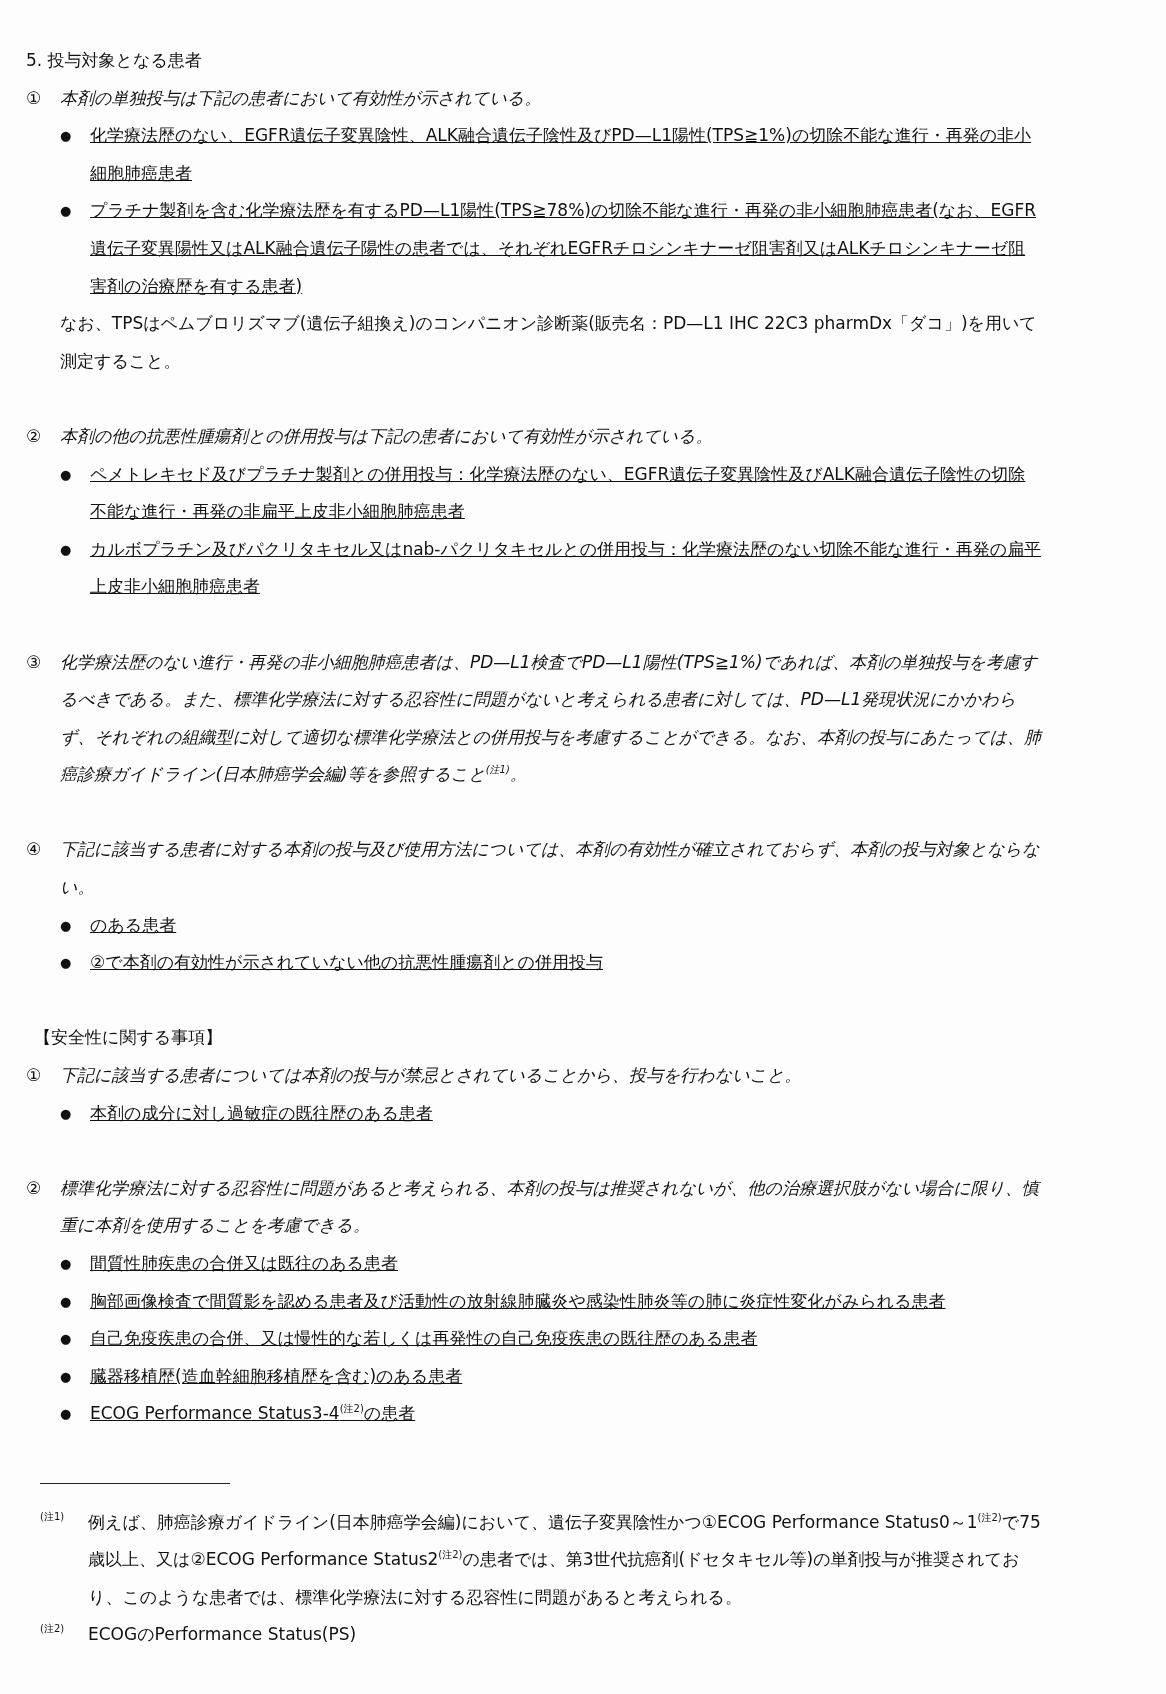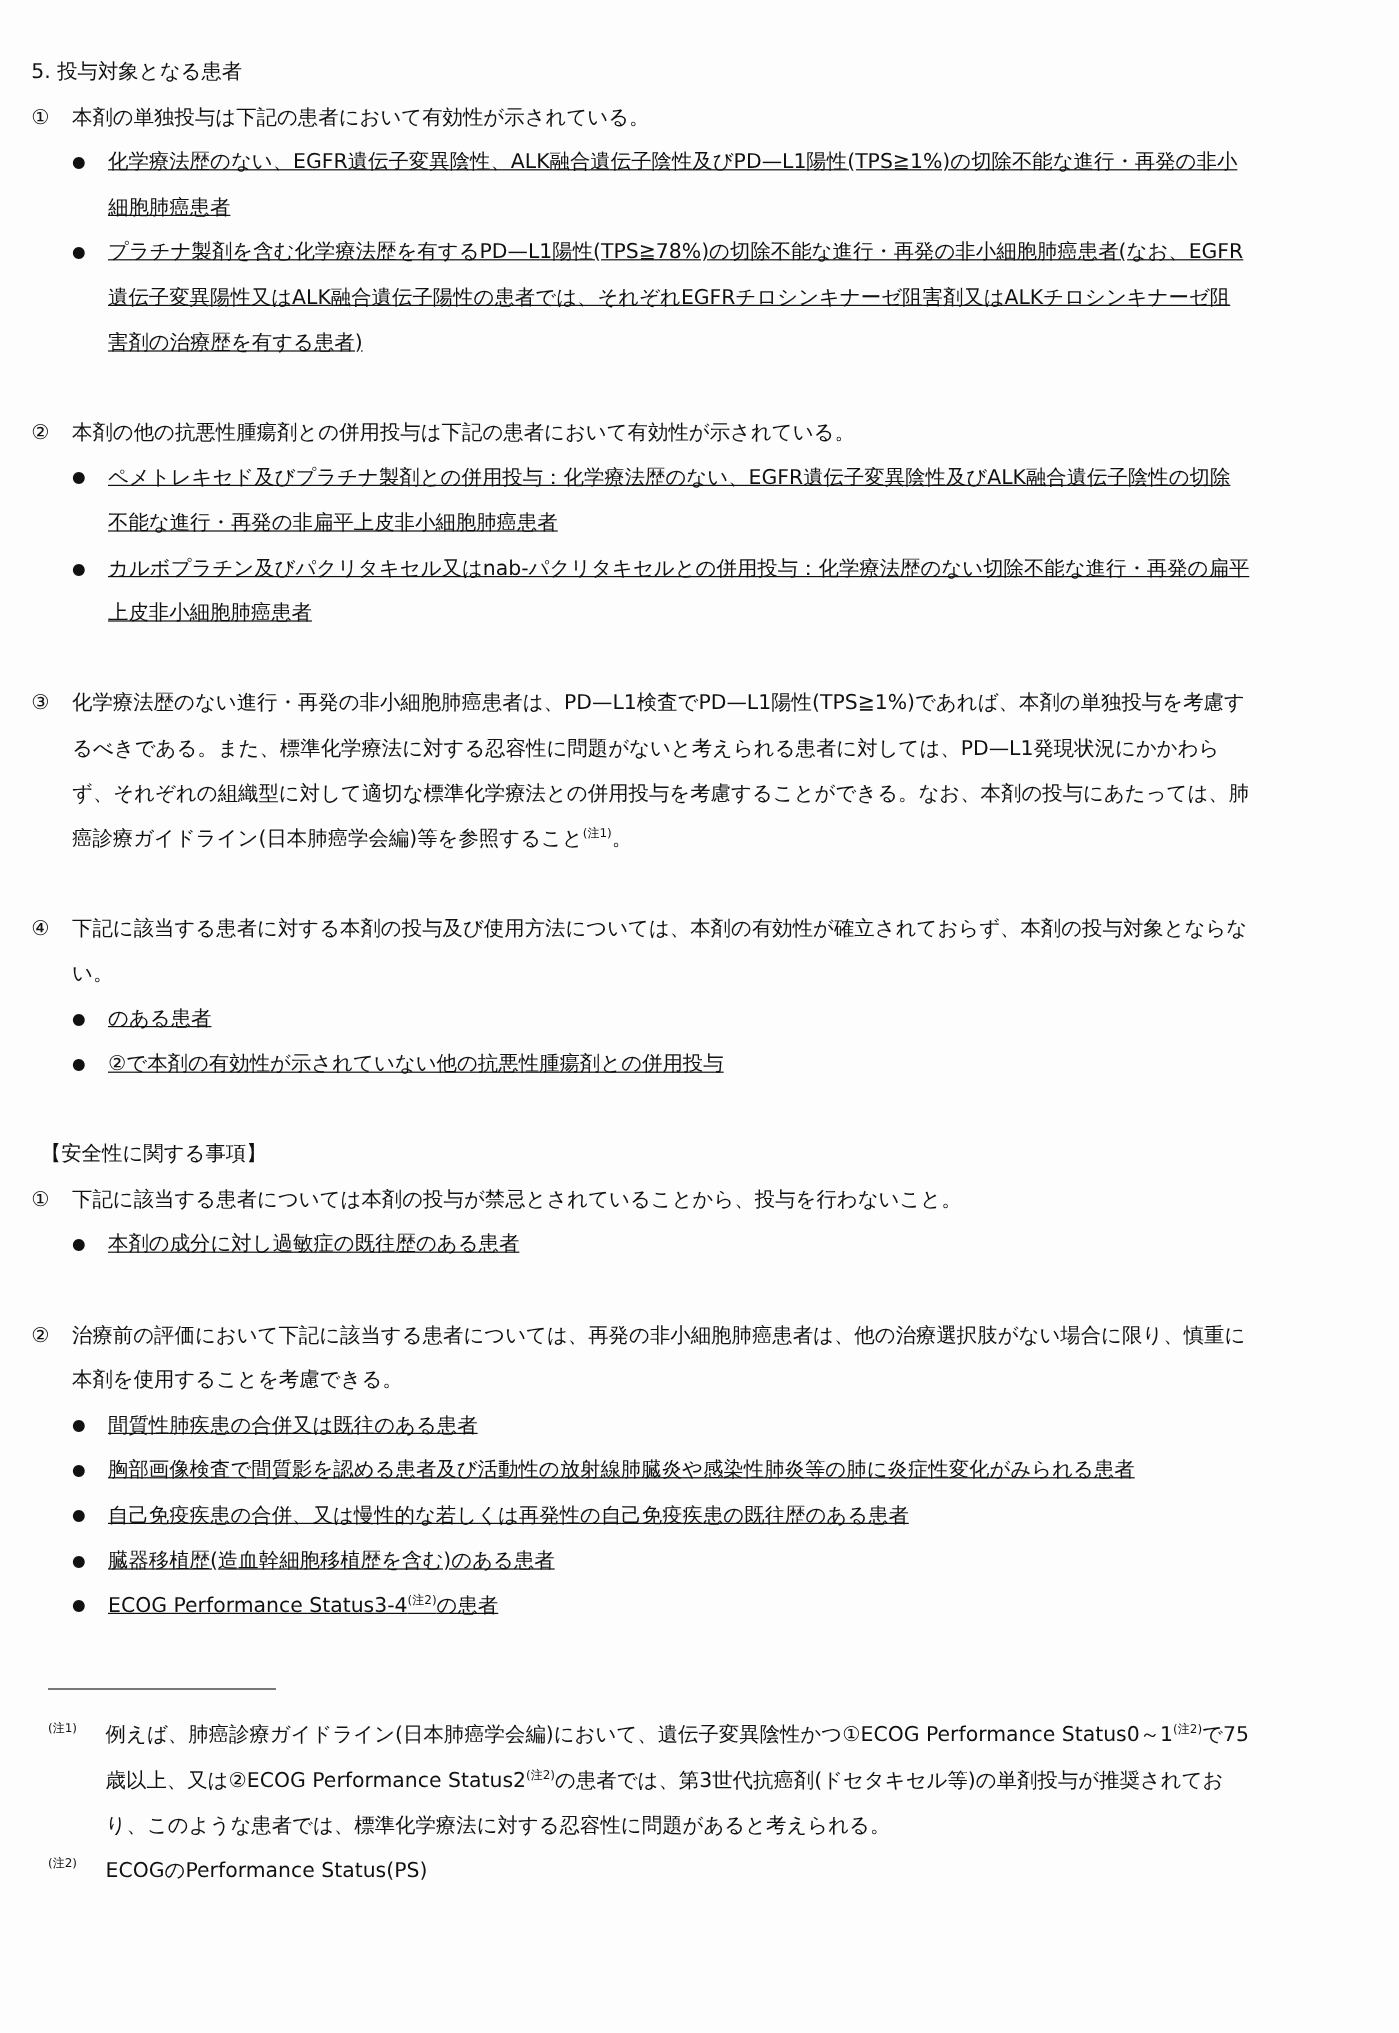--- a/index.html
+++ b/index.html
@@ -7,21 +7,21 @@
       width: 1166px; height: 1694px; overflow: hidden;
       font-family: "DejaVu Sans", "Liberation Sans", sans-serif;
       color: #111; font-size: 17px;
     }
     .page { position: relative; padding: 42px 24px 0 26px; box-sizing: border-box; width: 1066px; }
     .line { line-height: 37.6px; white-space: normal; }
     .h1 { margin-left: 0; }
     .sec-head { margin-left: 8px; }
     .item { display: flex; }
     .item .num { width: 34px; flex: 0 0 34px; }
-    .item .txt { flex: 1; }
+    .item .txt { flex: 1; font-style: italic; }
     .bullets { margin-left: 34px; }
     .bullet { display: flex; }
     .bullet .dot { width: 30px; flex: 0 0 30px; font-size: 13px; }
     .bullet .txt { flex: 1; text-decoration: underline; }
     .note { margin-left: 34px; }
     .gap { height: 37.6px; }
     sup { font-size: 10px; line-height: 0; }
     .rule { width: 190px; border-top: 1.5px solid #222; margin: 12px 0 20px 14px; }
     .fn { display: flex; line-height: 37.6px; }
     .fn .mark { width: 48px; flex: 0 0 48px; font-size: 10px; vertical-align: super; padding-left: 14px; position: relative; top: -6px; }
@@ -42,20 +42,21 @@
   <div class="bullets">
     <div class="bullet line">
       <span class="dot">●</span>
       <span class="txt">化学療法歴のない、EGFR遺伝子変異陰性、ALK融合遺伝子陰性及びPD—L1陽性(TPS≧1%)の切除不能な進行・再発の非小細胞肺癌患者</span>
     </div>
     <div class="bullet line">
       <span class="dot">●</span>
       <span class="txt">プラチナ製剤を含む化学療法歴を有するPD—L1陽性(TPS≧78%)の切除不能な進行・再発の非小細胞肺癌患者(なお、EGFR遺伝子変異陽性又はALK融合遺伝子陽性の患者では、それぞれEGFRチロシンキナーゼ阻害剤又はALKチロシンキナーゼ阻害剤の治療歴を有する患者)</span>
     </div>
   </div>
+  <div class="line note">なお、TPSはペムブロリズマブ(遺伝子組換え)のコンパニオン診断薬(販売名：PD—L1 IHC 22C3 pharmDx「ダコ」)を用いて測定すること。</div>
 
   <div class="gap"></div>
 
   <div class="item line">
     <span class="num">②</span>
     <span class="txt">本剤の他の抗悪性腫瘍剤との併用投与は下記の患者において有効性が示されている。</span>
   </div>
   <div class="bullets">
     <div class="bullet line">
       <span class="dot">●</span>
@@ -103,21 +104,21 @@
     <div class="bullet line">
       <span class="dot">●</span>
       <span class="txt">本剤の成分に対し過敏症の既往歴のある患者</span>
     </div>
   </div>
 
   <div class="gap"></div>
 
   <div class="item line">
     <span class="num">②</span>
-    <span class="txt">治療前の評価において下記に該当する患者については、再発の非小細胞肺癌患者は、他の治療選択肢がない場合に限り、慎重に本剤を使用することを考慮できる。</span>
+    <span class="txt">標準化学療法に対する忍容性に問題があると考えられる、本剤の投与は推奨されないが、他の治療選択肢がない場合に限り、慎重に本剤を使用することを考慮できる。</span>
   </div>
   <div class="bullets">
     <div class="bullet line">
       <span class="dot">●</span>
       <span class="txt">間質性肺疾患の合併又は既往のある患者</span>
     </div>
     <div class="bullet line">
       <span class="dot">●</span>
       <span class="txt">胸部画像検査で間質影を認める患者及び活動性の放射線肺臓炎や感染性肺炎等の肺に炎症性変化がみられる患者</span>
     </div>

